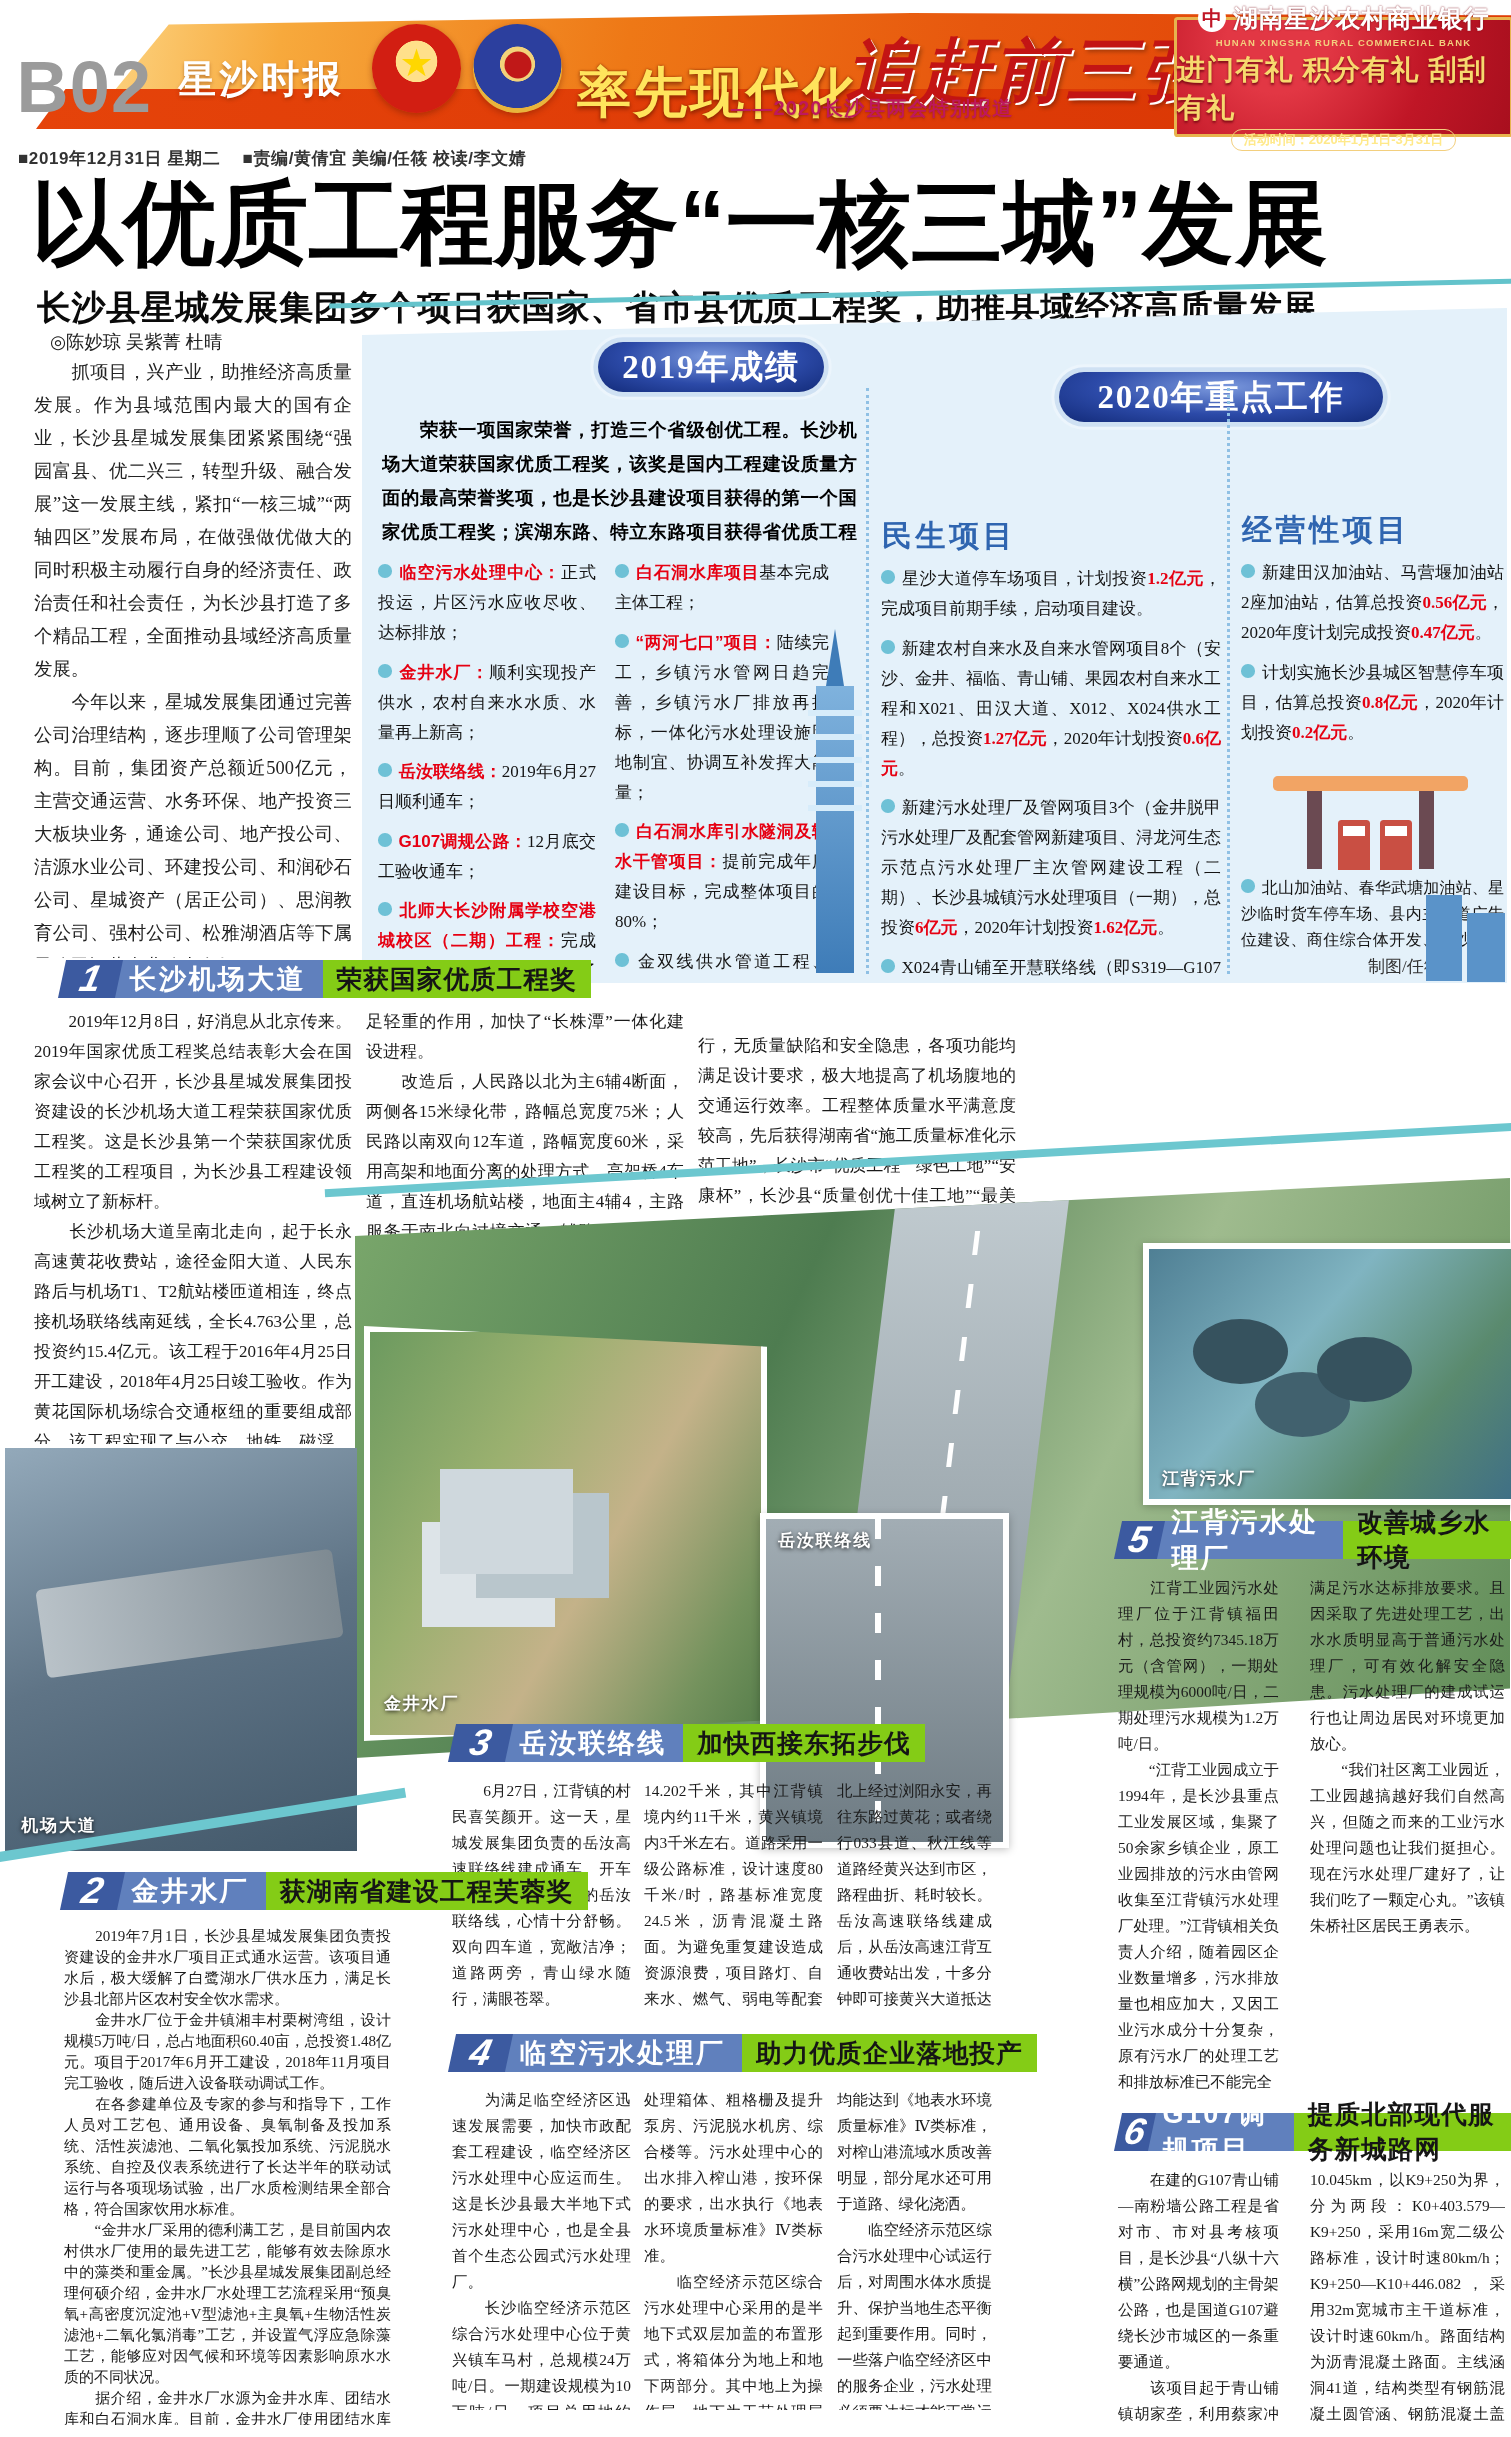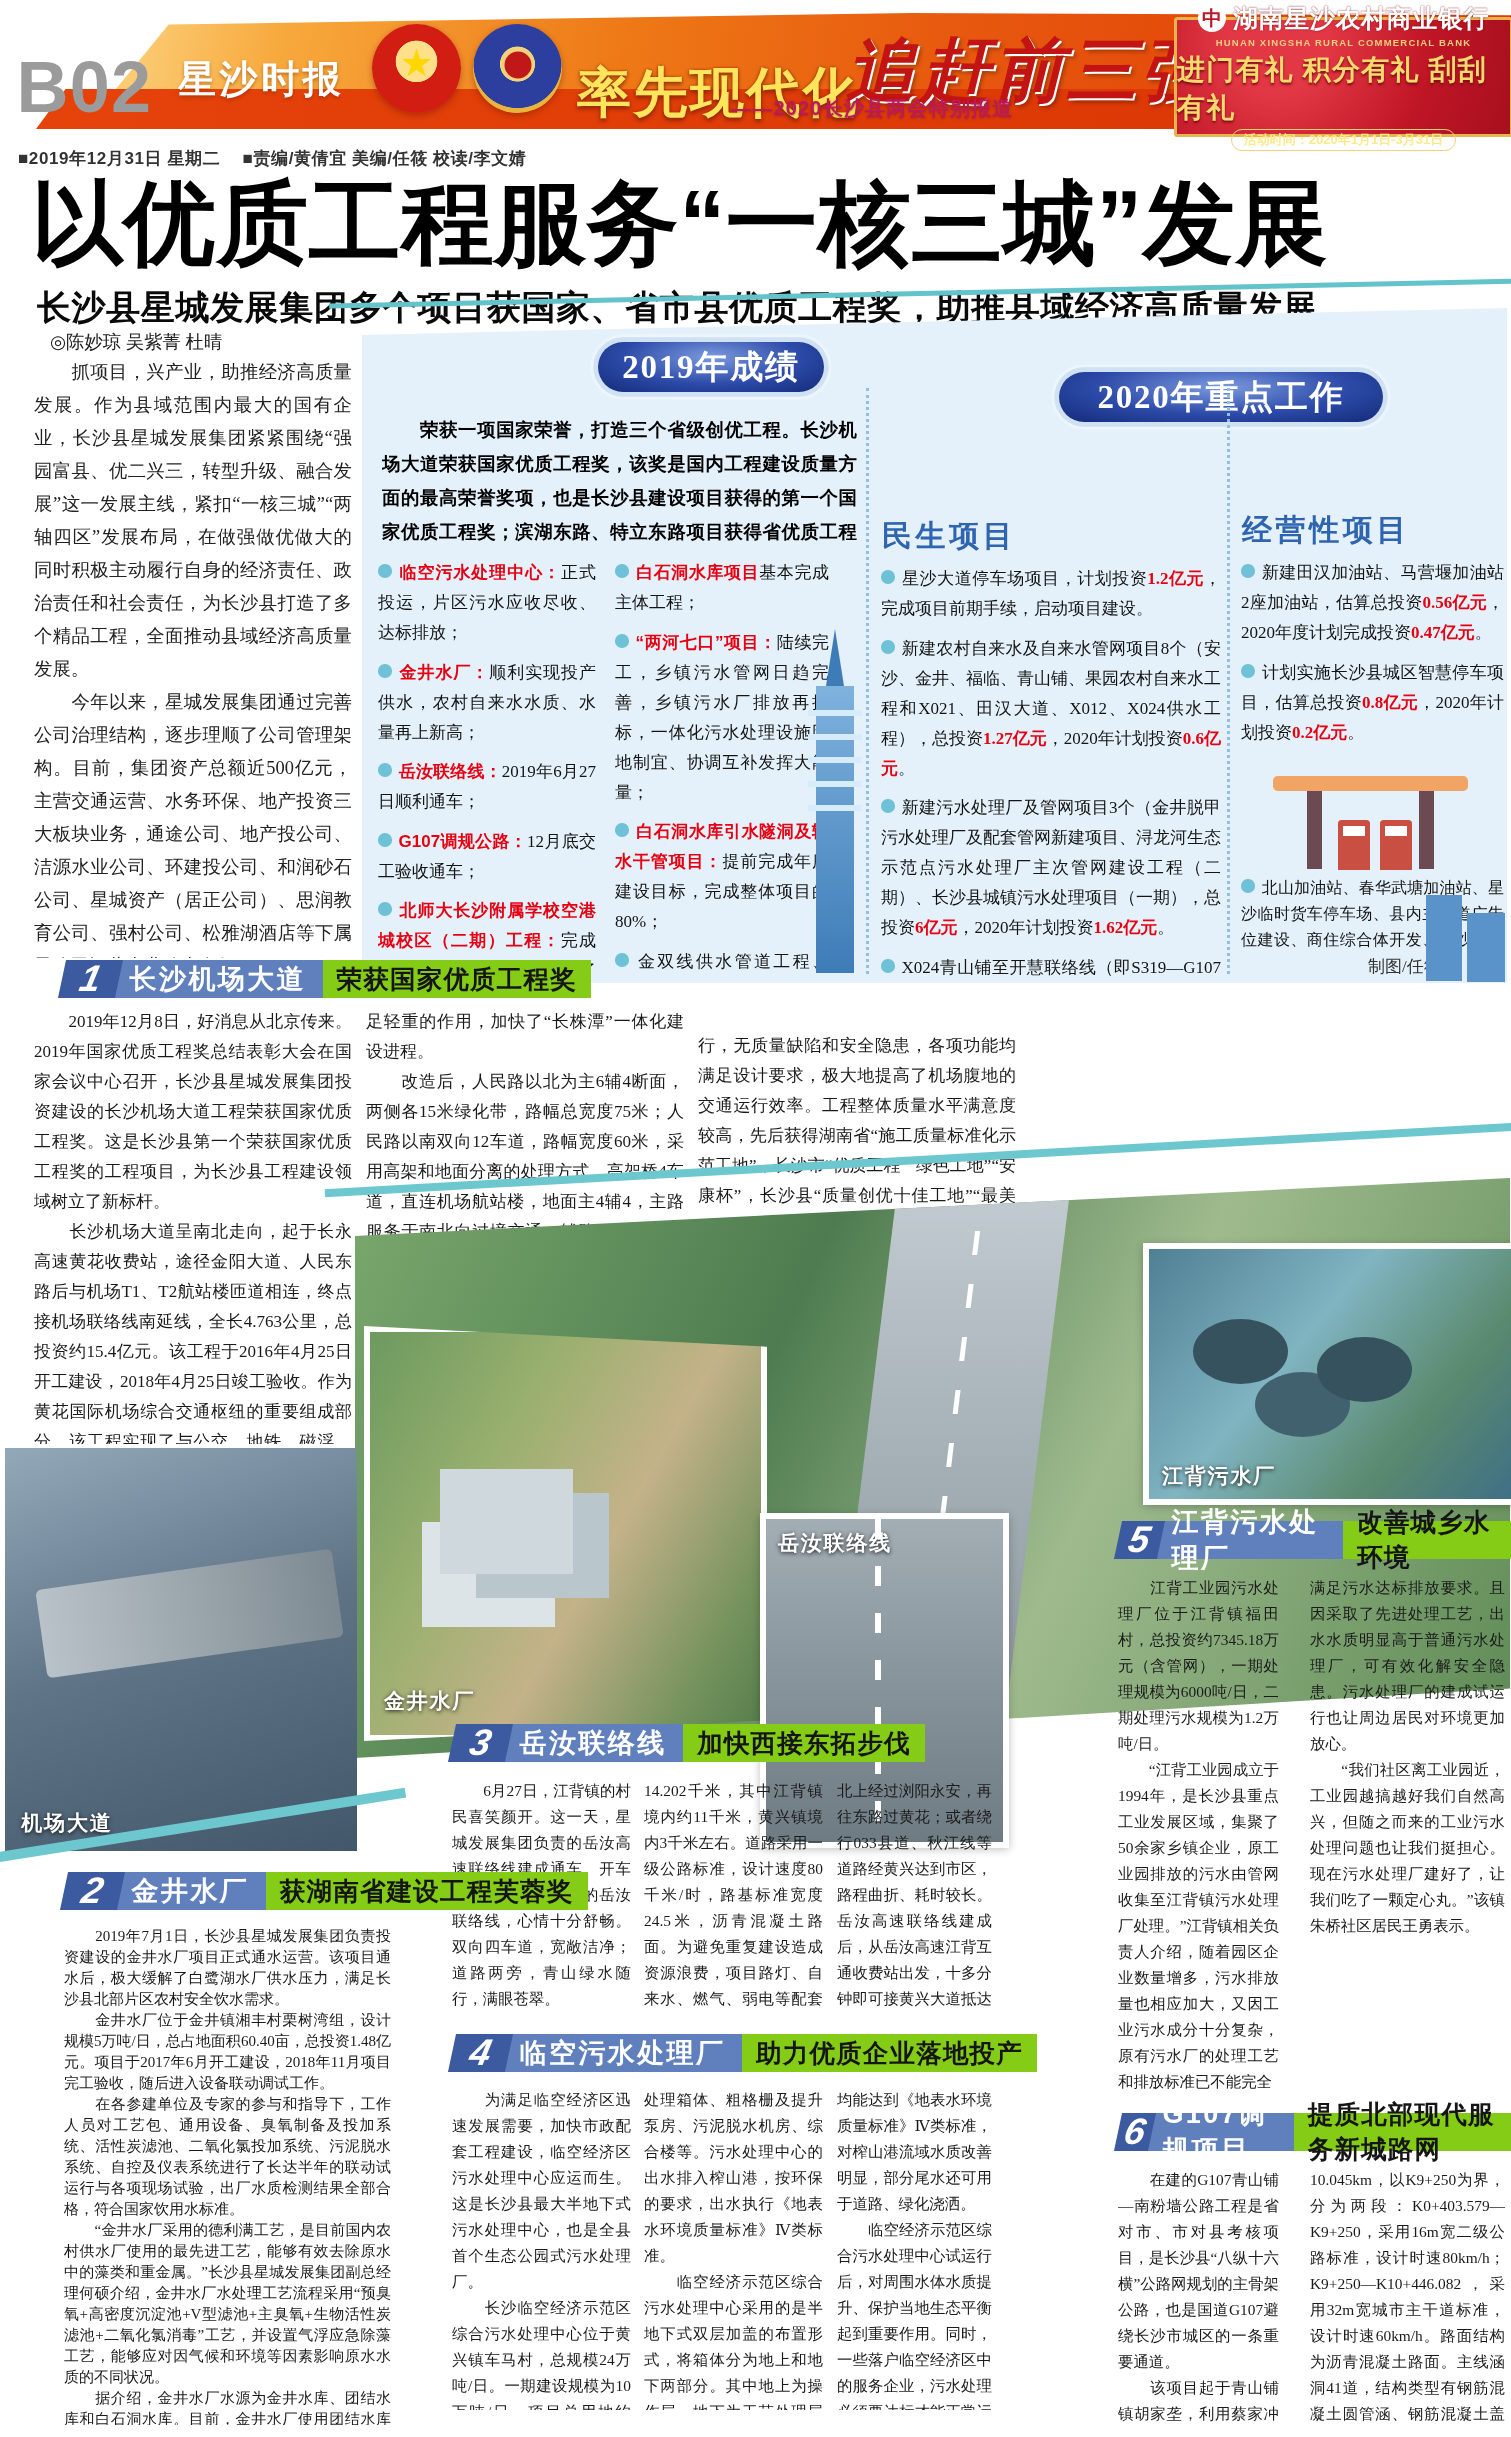--- a/index.html
+++ b/index.html
@@ -99,21 +99,21 @@
   .art-sub{background:#84cc16;color:#151515;font-size:25.5px;font-weight:900;padding:0 14px;display:flex;align-items:center;letter-spacing:1.2px;}
 
   .txtcol{position:absolute;text-align:justify;white-space:pre-line;color:#1a1a1a;overflow:hidden;}
   .c-a1{font-size:17px;line-height:30px;}
   .c-sm{font-size:15.4px;line-height:26px;}
   .c-a2{font-size:15px;line-height:21px;}
 
   
   .photo{position:absolute;overflow:hidden;}
   .ph-border{border:6px solid #fff;box-shadow:0 2.4px 8.3px rgba(0,0,0,.25);}
-  .cap{position:absolute;color:#fff;font-weight:900;font-size:21px;letter-spacing:1.8px;
+  .cap{position:absolute;color:#fff;font-weight:900;font-size:17px;letter-spacing:1.8px;
        text-shadow:0 1.2px 4.7px rgba(0,0,0,.85);font-family:"Liberation Sans","DejaVu Sans",sans-serif;}
   .ph-big{left:355px;top:1178px;width:1155px;height:580px;
           background:linear-gradient(115deg,#7ba86c 0%,#4e7c50 35%,#9fbb8e 62%,#5d8a55 100%);
           clip-path:polygon(0 10%,100% 0,100% 88%,0 100%);}
   .ph-big .road{position:absolute;left:44%;top:0;width:15%;height:100%;background:linear-gradient(180deg,#c2ccd1,#87939a);transform:skewX(-7deg);}
   .ph-big .road::after{content:"";position:absolute;left:48%;top:0;width:4.7px;height:100%;
           background:repeating-linear-gradient(180deg,#fff 0 24px,transparent 24px 53px);}
   .stripe{position:absolute;background:#6cc7cf;}
   .st1{left:324px;top:1156px;width:1190px;height:8.3px;transform:rotate(-3.2deg);}
   .st2{left:-18px;top:1821px;width:426px;height:9.5px;transform:rotate(-9deg);}

